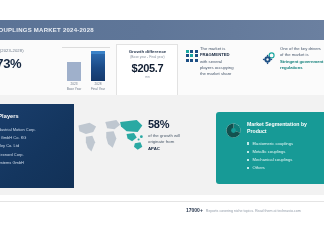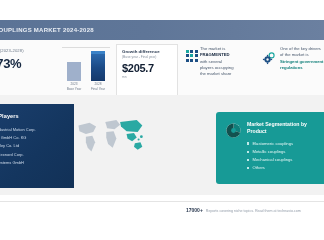--- a/index.html
+++ b/index.html
@@ -45,20 +45,21 @@
   .bar.final { height:30px; background: linear-gradient(180deg,#2f6fb5 0%, #1b4a86 55%, #15396b 100%); }
   .bar .cap { position:absolute; left:0; top:-0px; width:100%; height:3px; background:#3a82c8; }
   .bcap { position:absolute; left:0; bottom:0; width:48px; display:flex; justify-content:space-around; }
   .bcap span { width:16px; text-align:center; font-size:3.2px; color:#6e7a89; line-height:1.35; }
 
   
   .gcard {
     position:absolute; left:116px; top:44px; width:62px; height:60px;
     background:#fff; border:.5px solid #e2e2e2;
     padding:4px 4px 0 5px;
+    text-align:center;
   }
   .gcard .h { font-size:4.4px; font-weight:700; color:#2b3b52; line-height:1.2; }
   .gcard .sub { font-size:3.3px; color:#8a94a2; margin-top:1px; }
   .gcard .big { font-size:11px; font-weight:700; color:#101d31; margin-top:3px; letter-spacing:-.3px; }
   .gcard .unit { font-size:3.2px; color:#8a94a2; margin-top:1px; }
 
   
   .frag { position:absolute; left:186px; top:46px; width:72px; display:flex; gap:4px; }
   .frag .dots { width:10px; padding-top:4px; flex:none; }
   .dotgrid { display:grid; grid-template-columns:repeat(3,3px); gap:1.3px; }
@@ -228,20 +229,28 @@
       <g fill="#2aa9a3">
         <path d="M104 18 L140 14 L152 26 L142 40 L118 38 L106 28 Z"></path>
         <path d="M118 44 L134 42 L140 52 L130 60 L120 54 Z"></path>
         <path d="M136 64 L148 62 L152 72 L142 78 L134 72 Z"></path>
         <circle cx="150" cy="50" r="3"></circle>
         <circle cx="144" cy="56" r="2.2"></circle>
       </g>
     </svg>
   </div>
 
+  <div class="apac">
+    <div class="pct">58%</div>
+    <div class="cap">
+      <span>of the growth will</span><br>
+      <span>originate from</span><br>
+      <b>APAC</b>
+    </div>
+  </div>
 
   <div class="seg">
     <div class="pie">
       <svg viewBox="0 0 24 24" width="17" height="17">
         <circle cx="12" cy="12" r="10" fill="#ffffff"></circle>
         <path d="M12 12 L12 2 A10 10 0 0 1 21.5 15 Z" fill="#0f7f7b"></path>
         <path d="M12 12 L21.5 15 A10 10 0 1 1 12 2 Z" fill="#12514f"></path>
         <circle cx="12" cy="12" r="3.4" fill="#179a96"></circle>
       </svg>
     </div>

